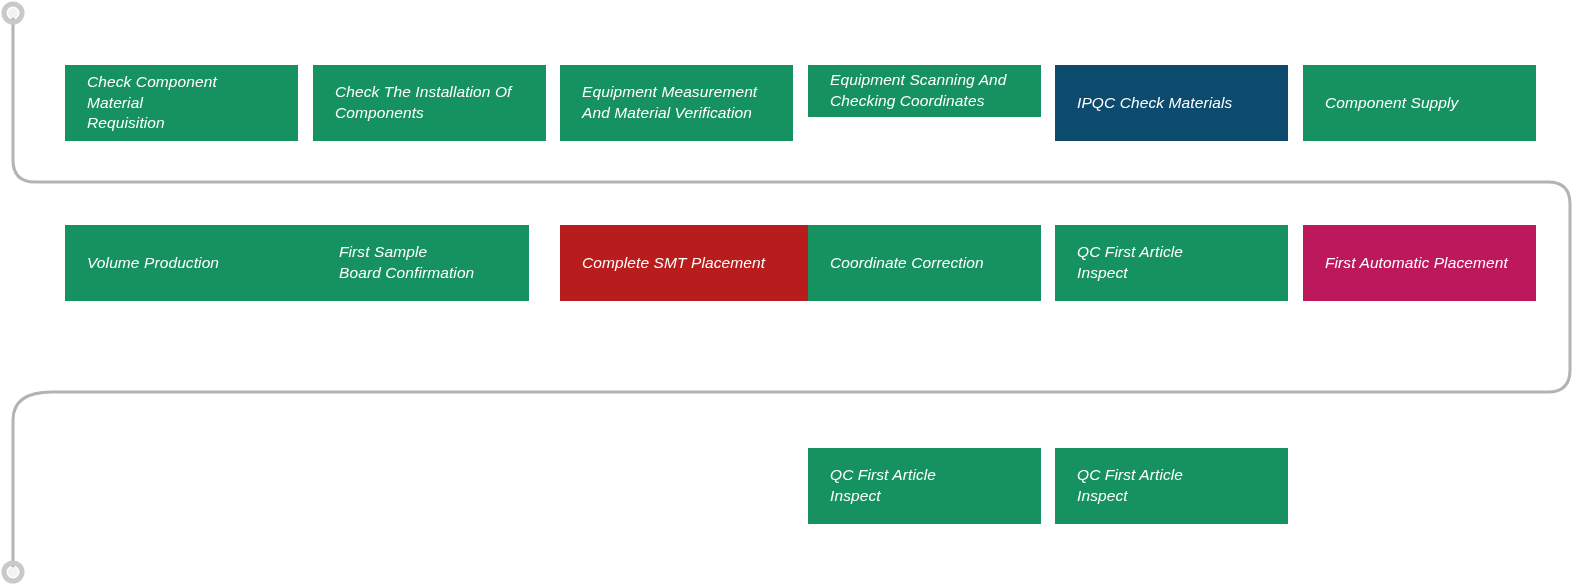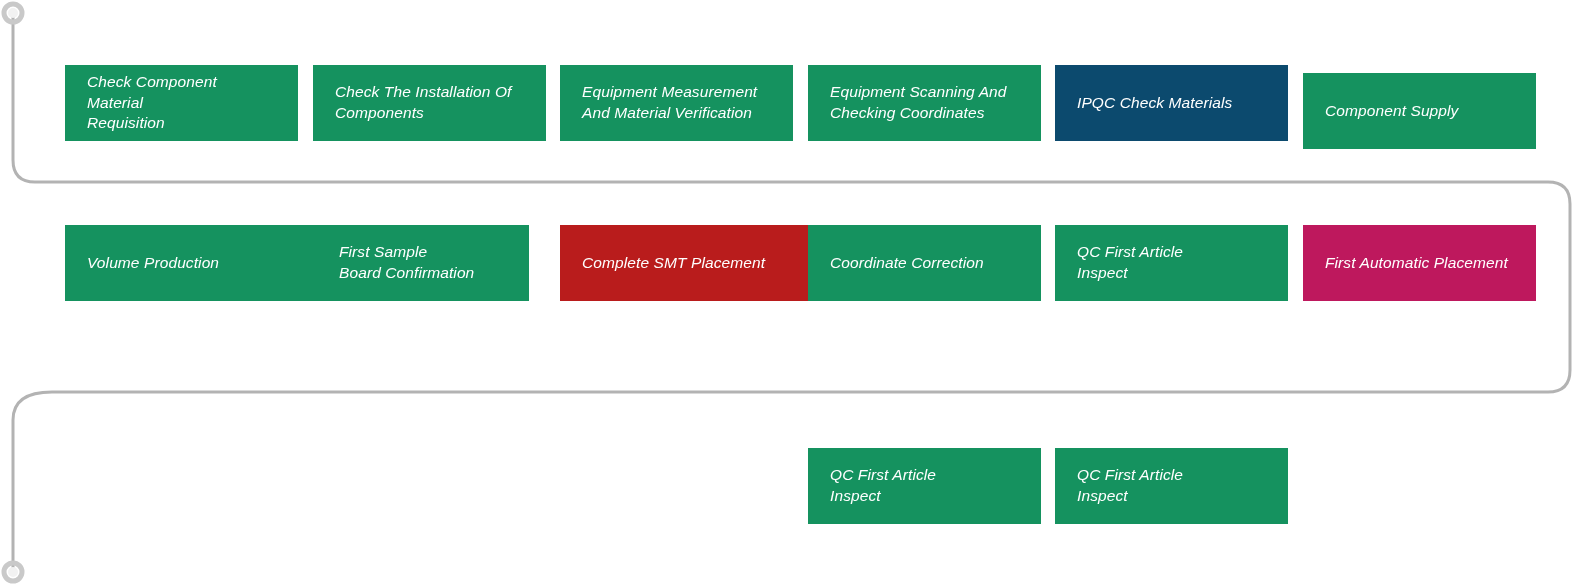--- a/index.html
+++ b/index.html
@@ -64,28 +64,28 @@
 Requisition</span>
   </div>
   <div class="node-box" style="left: 313px; top: 65px; width: 233px; height: 76px; background: rgb(21, 146, 95); color: #ffffff;">
     <span class="node-label">Check The Installation Of
 Components</span>
   </div>
   <div class="node-box" style="left: 560px; top: 65px; width: 233px; height: 76px; background: rgb(21, 146, 95); color: rgb(255, 255, 255);">
     <span class="node-label">Equipment Measurement
 And Material Verification</span>
   </div>
-  <div class="node-box" style="left: 808px; top: 65px; width: 233px; height: 76px; background: rgb(21, 146, 95); color: rgb(255, 255, 255);">
+  <div class="node-box" style="left: 808px; top: 65px; width: 233px; height: 52px; background: rgb(21, 146, 95); color: rgb(255, 255, 255);">
     <span class="node-label">Equipment Scanning And
 Checking Coordinates</span>
   </div>
   <div class="node-box" style="left: 1055px; top: 65px; width: 233px; height: 76px; background: #0c4a6e; color: rgb(255, 255, 255);">
     <span class="node-label">IPQC Check Materials</span>
   </div>
-  <div class="node-box" style="left: 1303px; top: 65px; width: 233px; height: 76px; background: rgb(21, 146, 95); color: rgb(255, 255, 255); margin-top: 8px;">
+  <div class="node-box" style="left: 1303px; top: 65px; width: 233px; height: 76px; background: rgb(21, 146, 95); color: rgb(255, 255, 255);">
     <span class="node-label">Component Supply</span>
   </div>
 
   <div class="node-box" style="left: 65px; top: 225px; width: 233px; height: 76px; background: rgb(21, 146, 95); color: rgb(255, 255, 255);">
     <span class="node-label">Volume Production</span>
   </div>
   <div class="node-box" style="left: 296px; top: 225px; width: 233px; height: 76px; background: rgb(21, 146, 95); color: rgb(255, 255, 255); padding-left: 43px;">
     <span class="node-label">First Sample
 Board Confirmation</span>
   </div>

